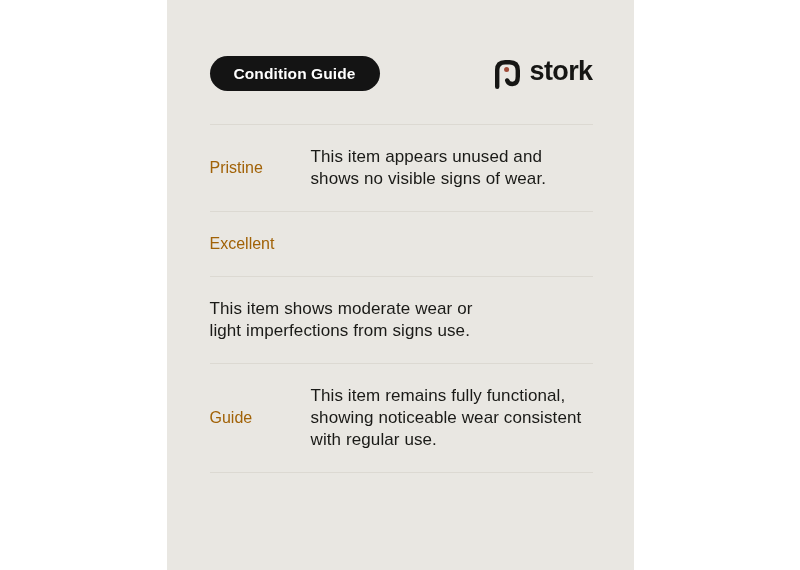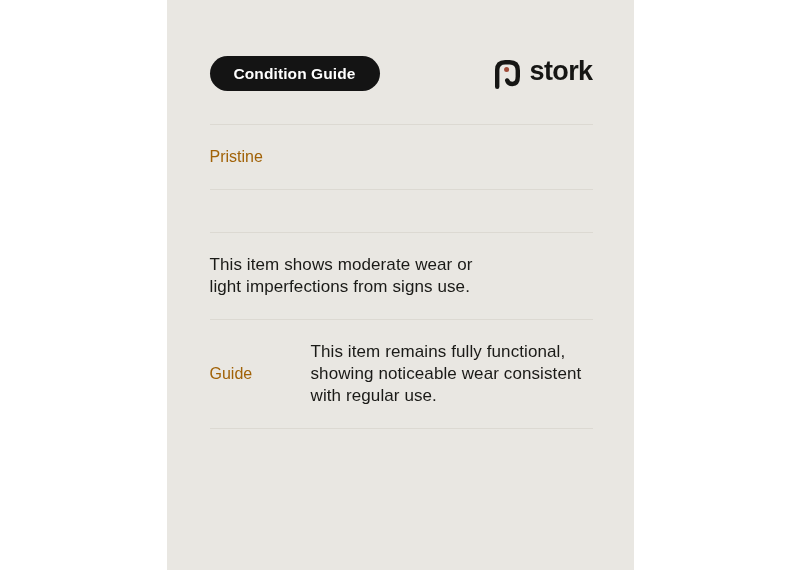--- a/index.html
+++ b/index.html
@@ -107,22 +107,24 @@
             <circle cx="13.6" cy="11.6" r="2.5" fill="#a04b38"></circle>
           </svg>
         </span>
         <span class="brand-name">stork</span>
       </div>
     </div>
 
     <div class="rows">
       <div class="row">
         <div class="cond-label">Pristine</div>
+        <div class="cond-desc">This item appears unused and shows no visible signs of wear.</div>
       </div>
       <div class="row">
+        <div class="cond-label">Excellent</div>
       </div>
       <div class="row">
         <div class="cond-desc">This item shows moderate wear or light imperfections from signs use.</div>
       </div>
       <div class="row">
         <div class="cond-label">Guide</div>
         <div class="cond-desc">This item remains fully functional, showing noticeable wear consistent with regular use.</div>
       </div>
     </div>
 

